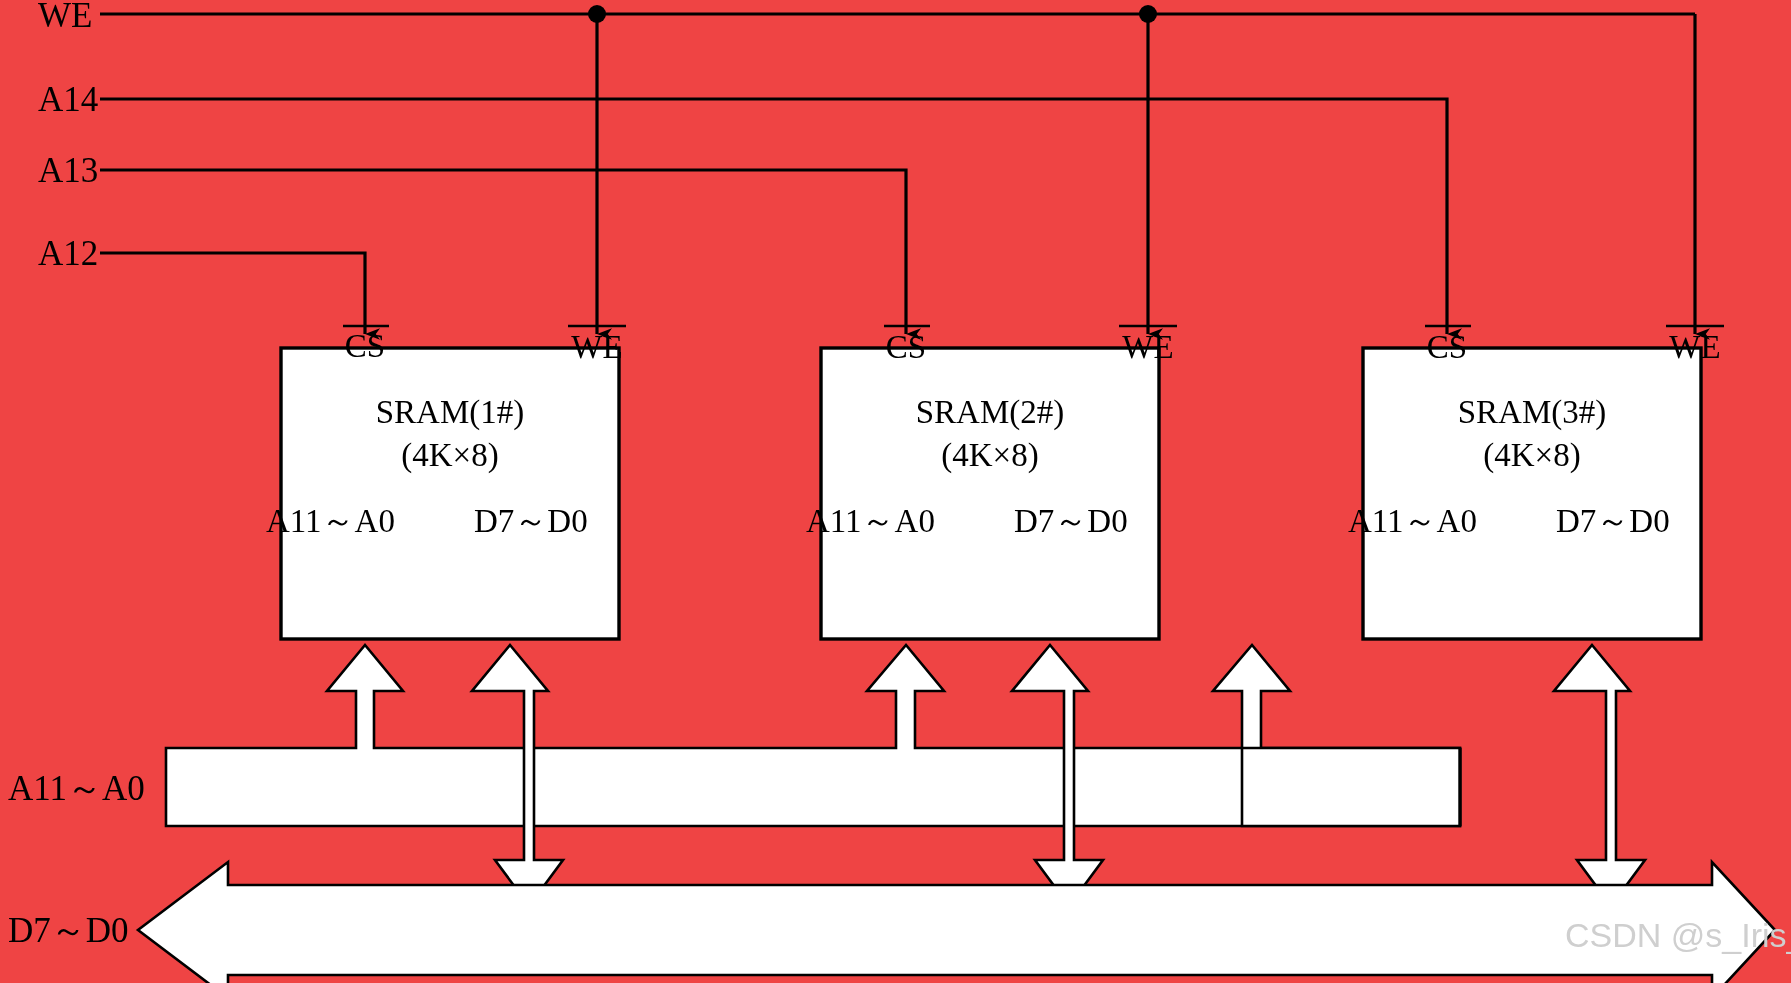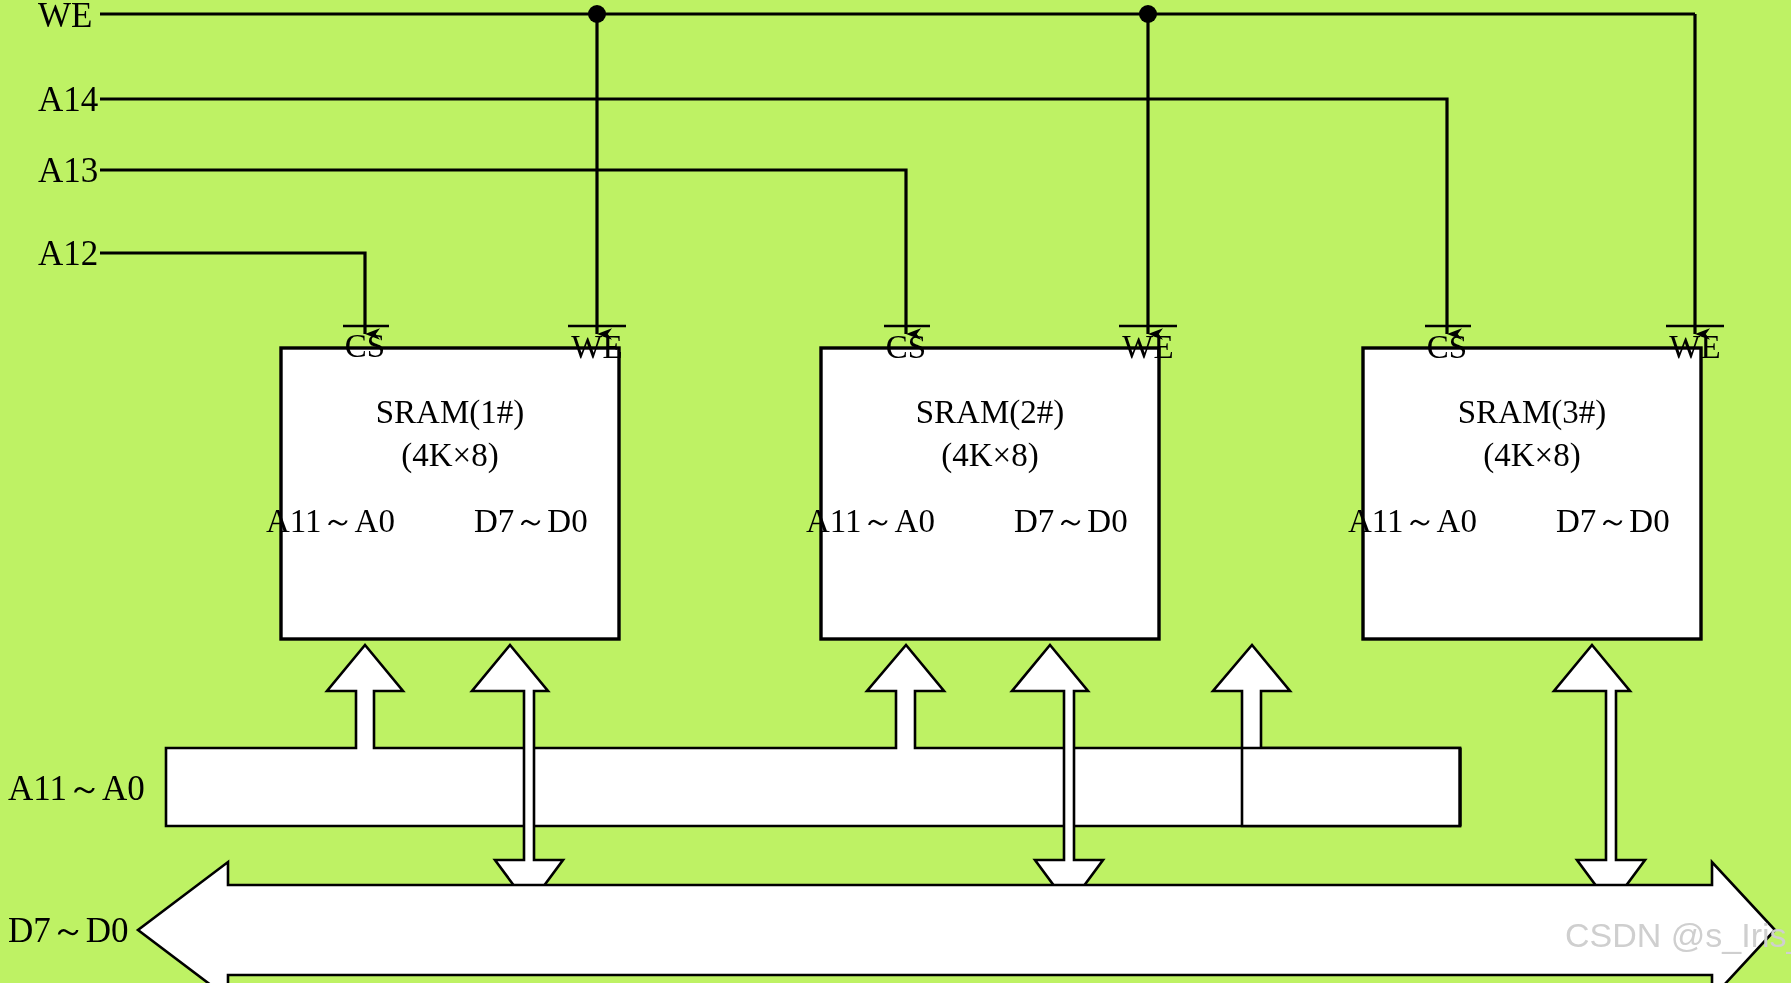--- a/index.html
+++ b/index.html
@@ -4,21 +4,21 @@
 <style>
   html, body {
     margin: 0;
     padding: 0;
     background: #ffffff;
   }
   #diagram-root {
     position: relative;
     width: 1791px;
     height: 983px;
-    background: #bef264;
+    background: #ef4444;
     font-family: "Liberation Serif", "DejaVu Serif", serif;
     overflow: hidden;
   }
   svg.layer {
     position: absolute;
     top: 0;
     left: 0;
     width: 1791px;
     height: 983px;
   }

